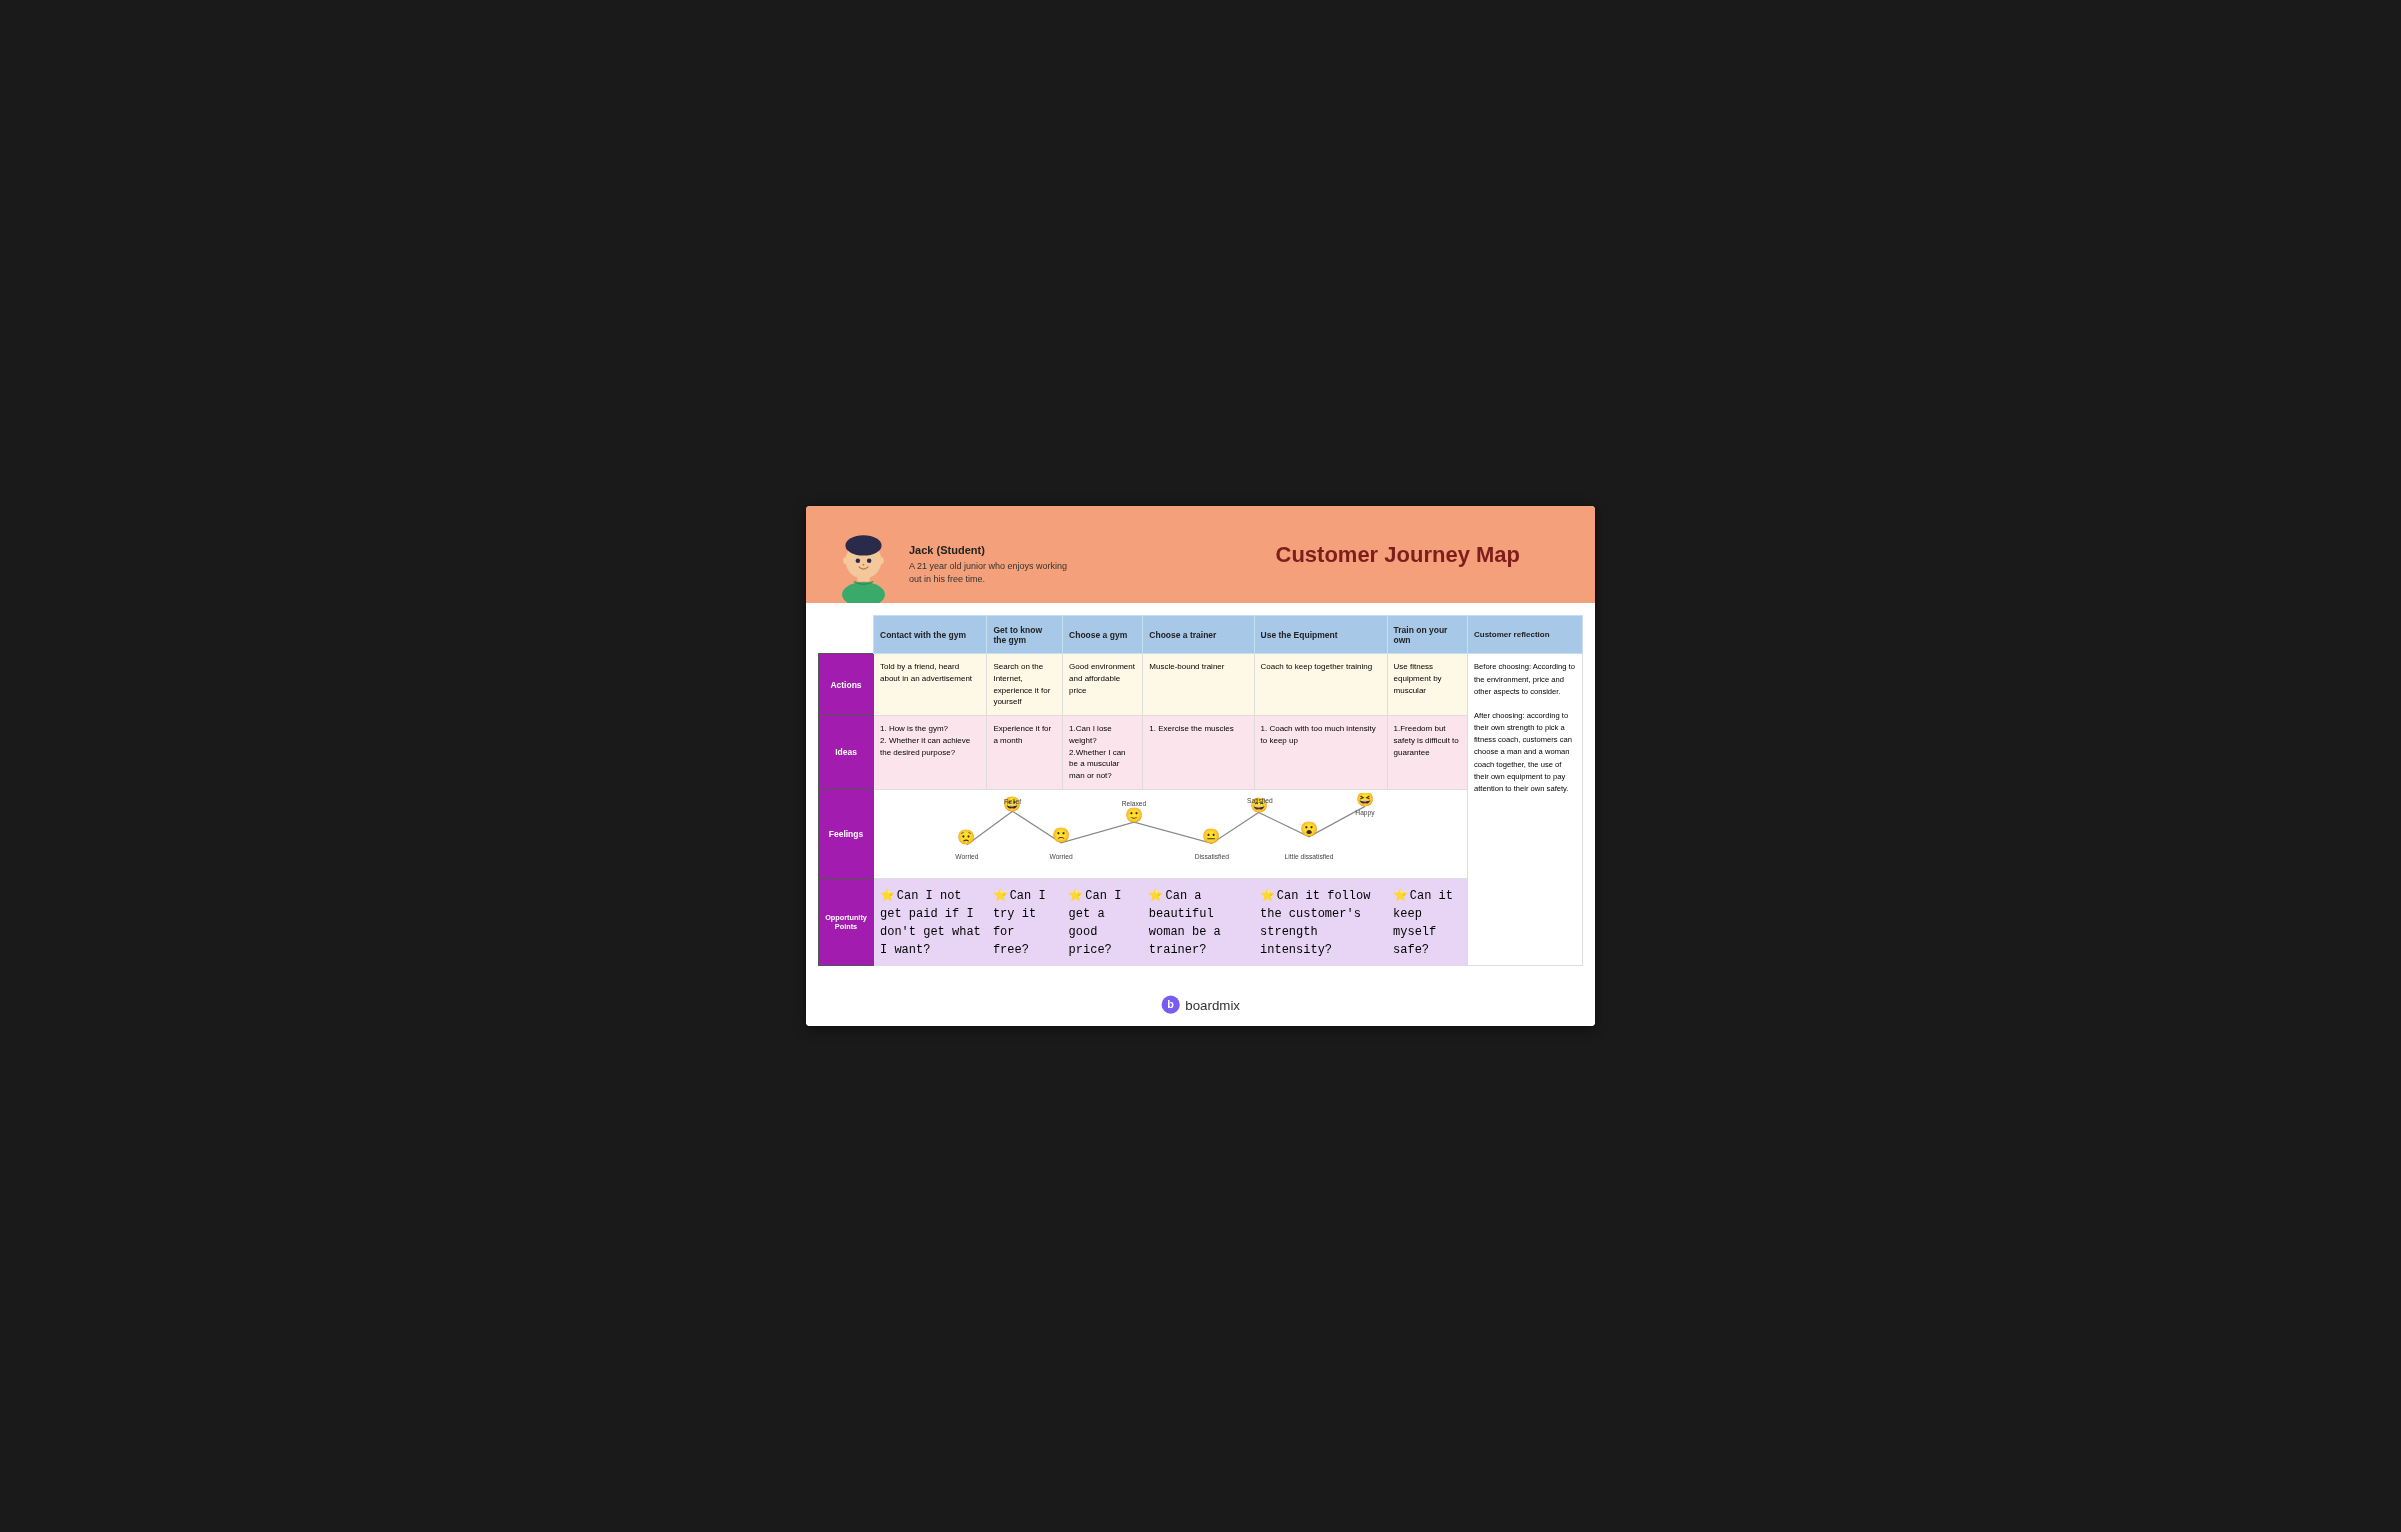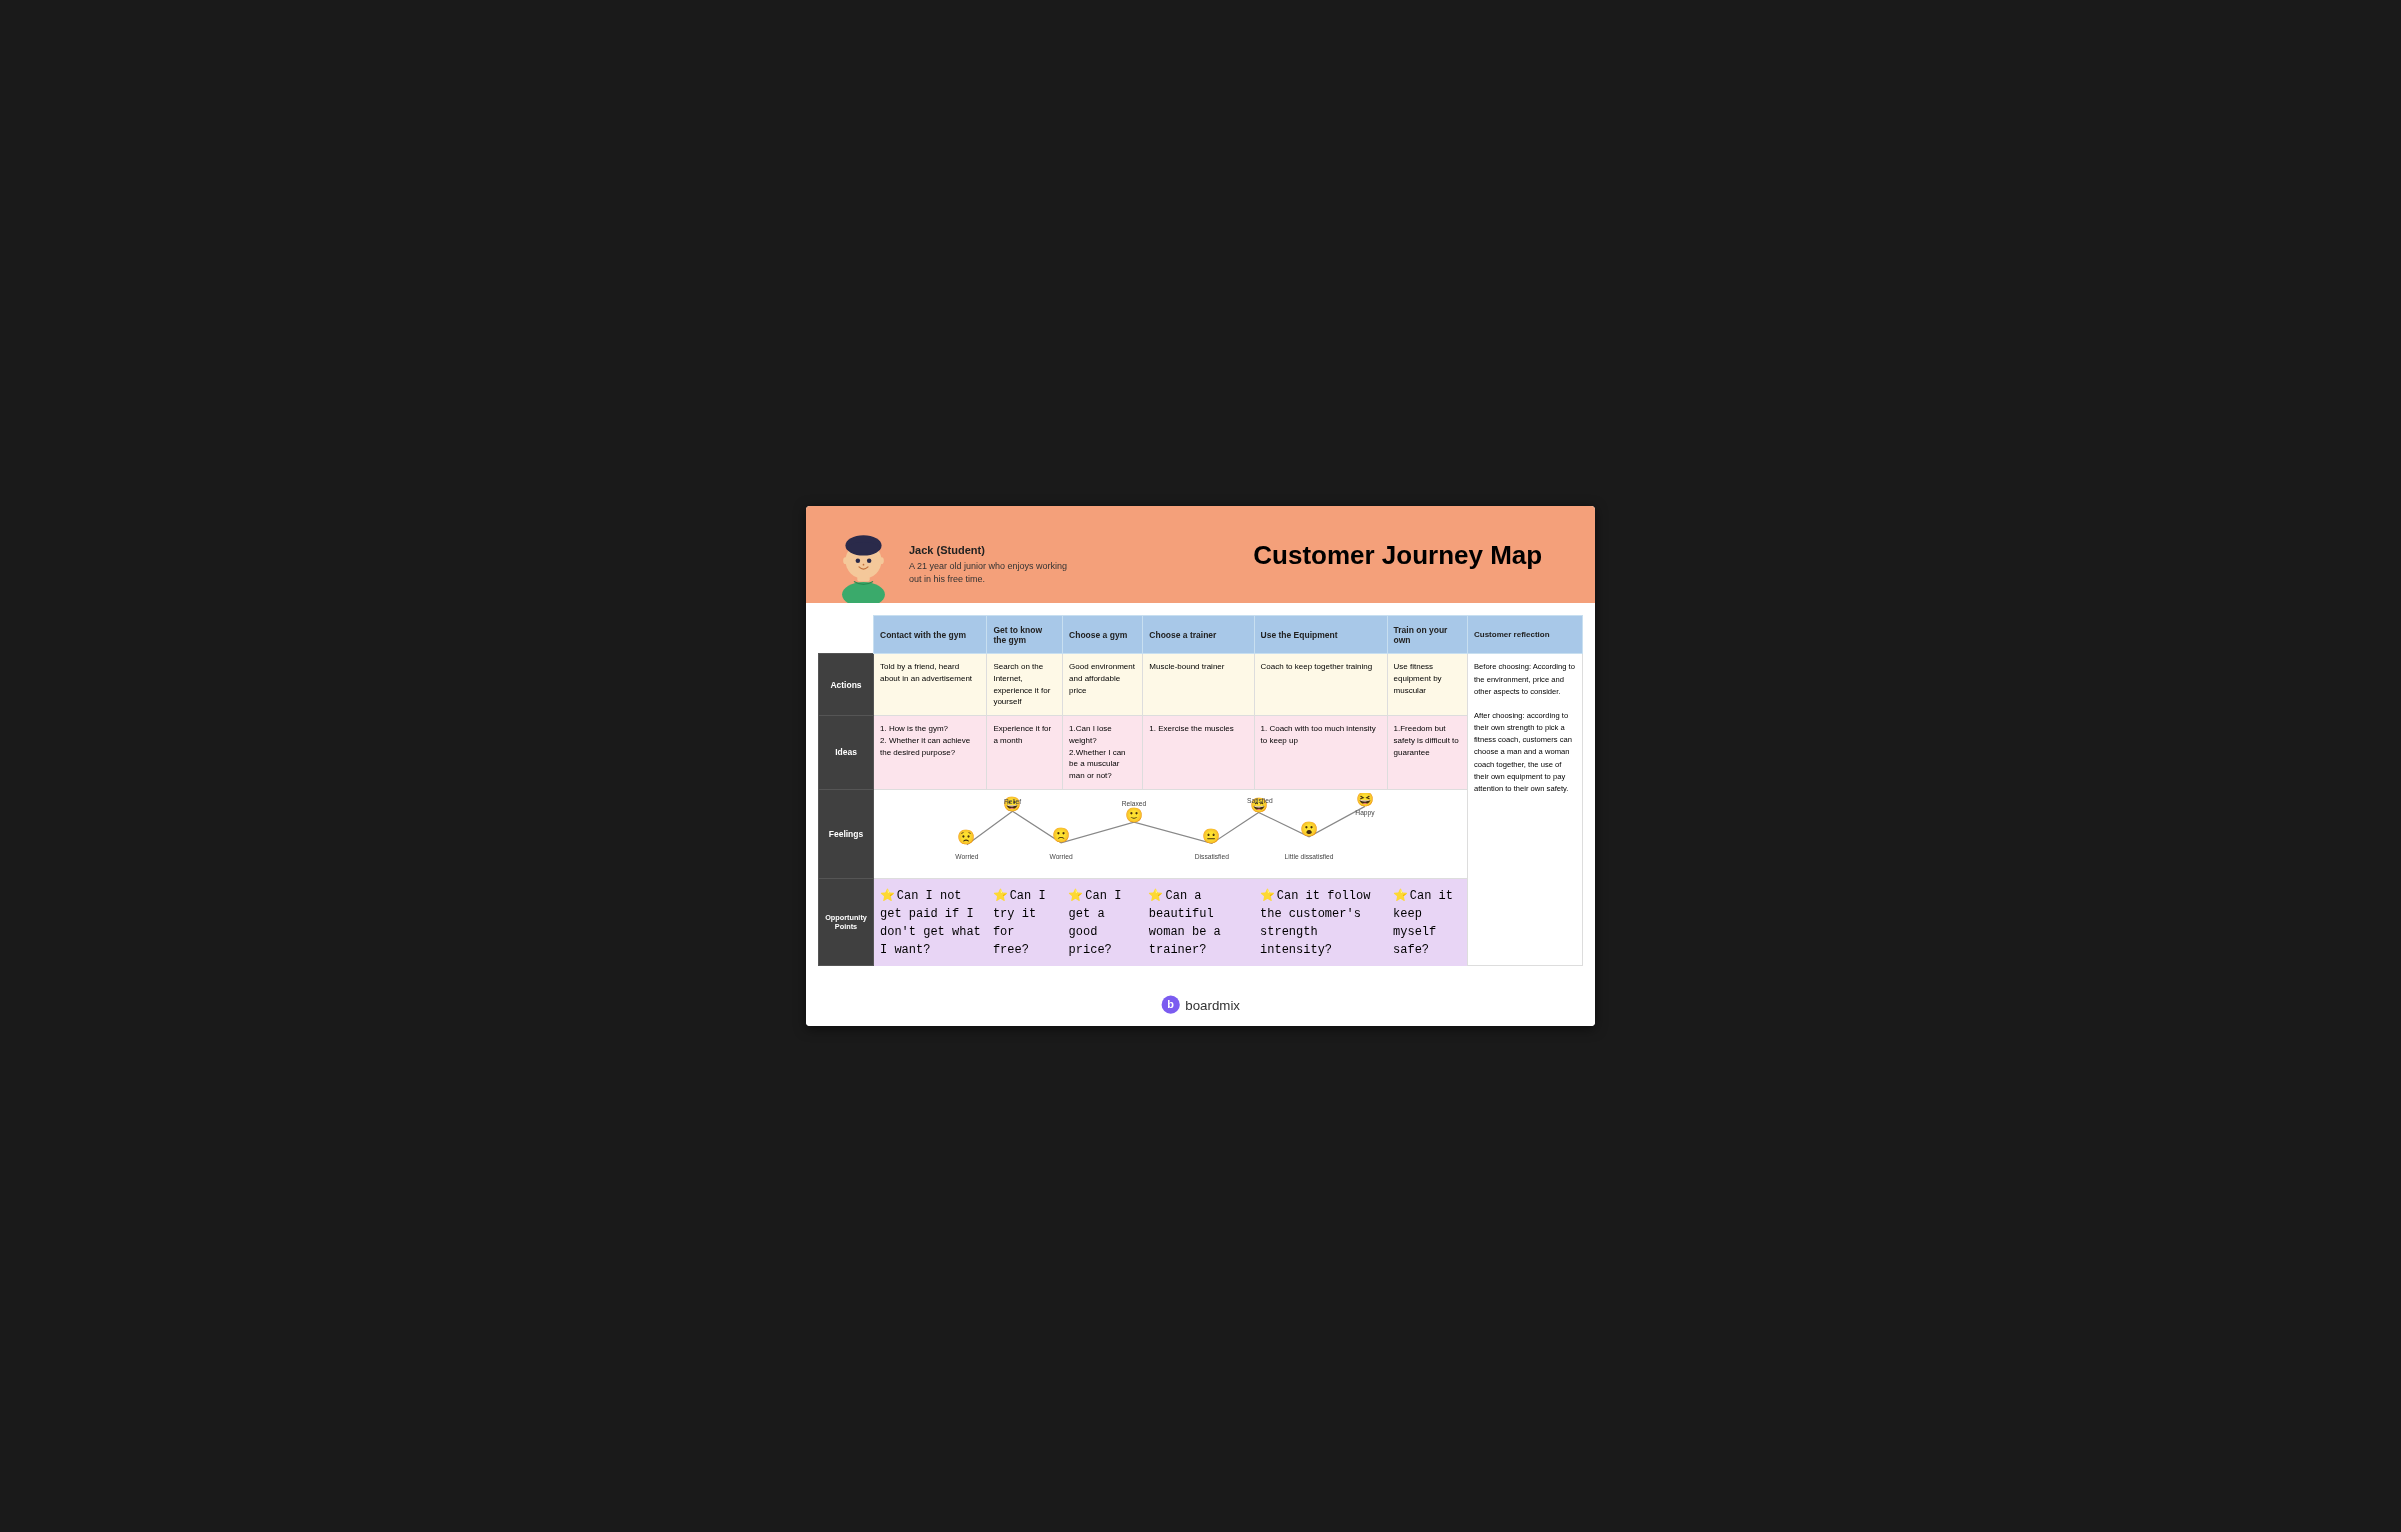--- a/index.html
+++ b/index.html
@@ -50,23 +50,23 @@
       font-size: 9px;
       color: #333;
       line-height: 1.4;
     }
     .header-title {
       position: absolute;
       right: 0;
       left: 50%;
       top: 50%;
       transform: translateY(-50%);
-      font-size: 26px;
+      font-size: 22px;
       font-weight: 700;
-      color: #000000;
+      color: #7f1d1d;
       text-align: center;
     }
     
     .main-area {
       background: #fff;
       padding: 12px 12px 18px 12px;
     }
     .cjm-table {
       width: 100%;
       border-collapse: collapse;
@@ -84,21 +84,21 @@
     .col-header.empty {
       background: #fff;
       border: none;
     }
     .col-header.last {
       background: #a8c8e8;
       font-size: 8px;
     }
     
     .row-label {
-      background: #404040;
+      background: #a21caf;
       color: #fff;
       font-weight: 600;
       font-size: 8.5px;
       text-align: center;
       padding: 7.3px 4.9px;
       vertical-align: middle;
       width: 55px;
       border: 0.6px solid #555;
     }
     

